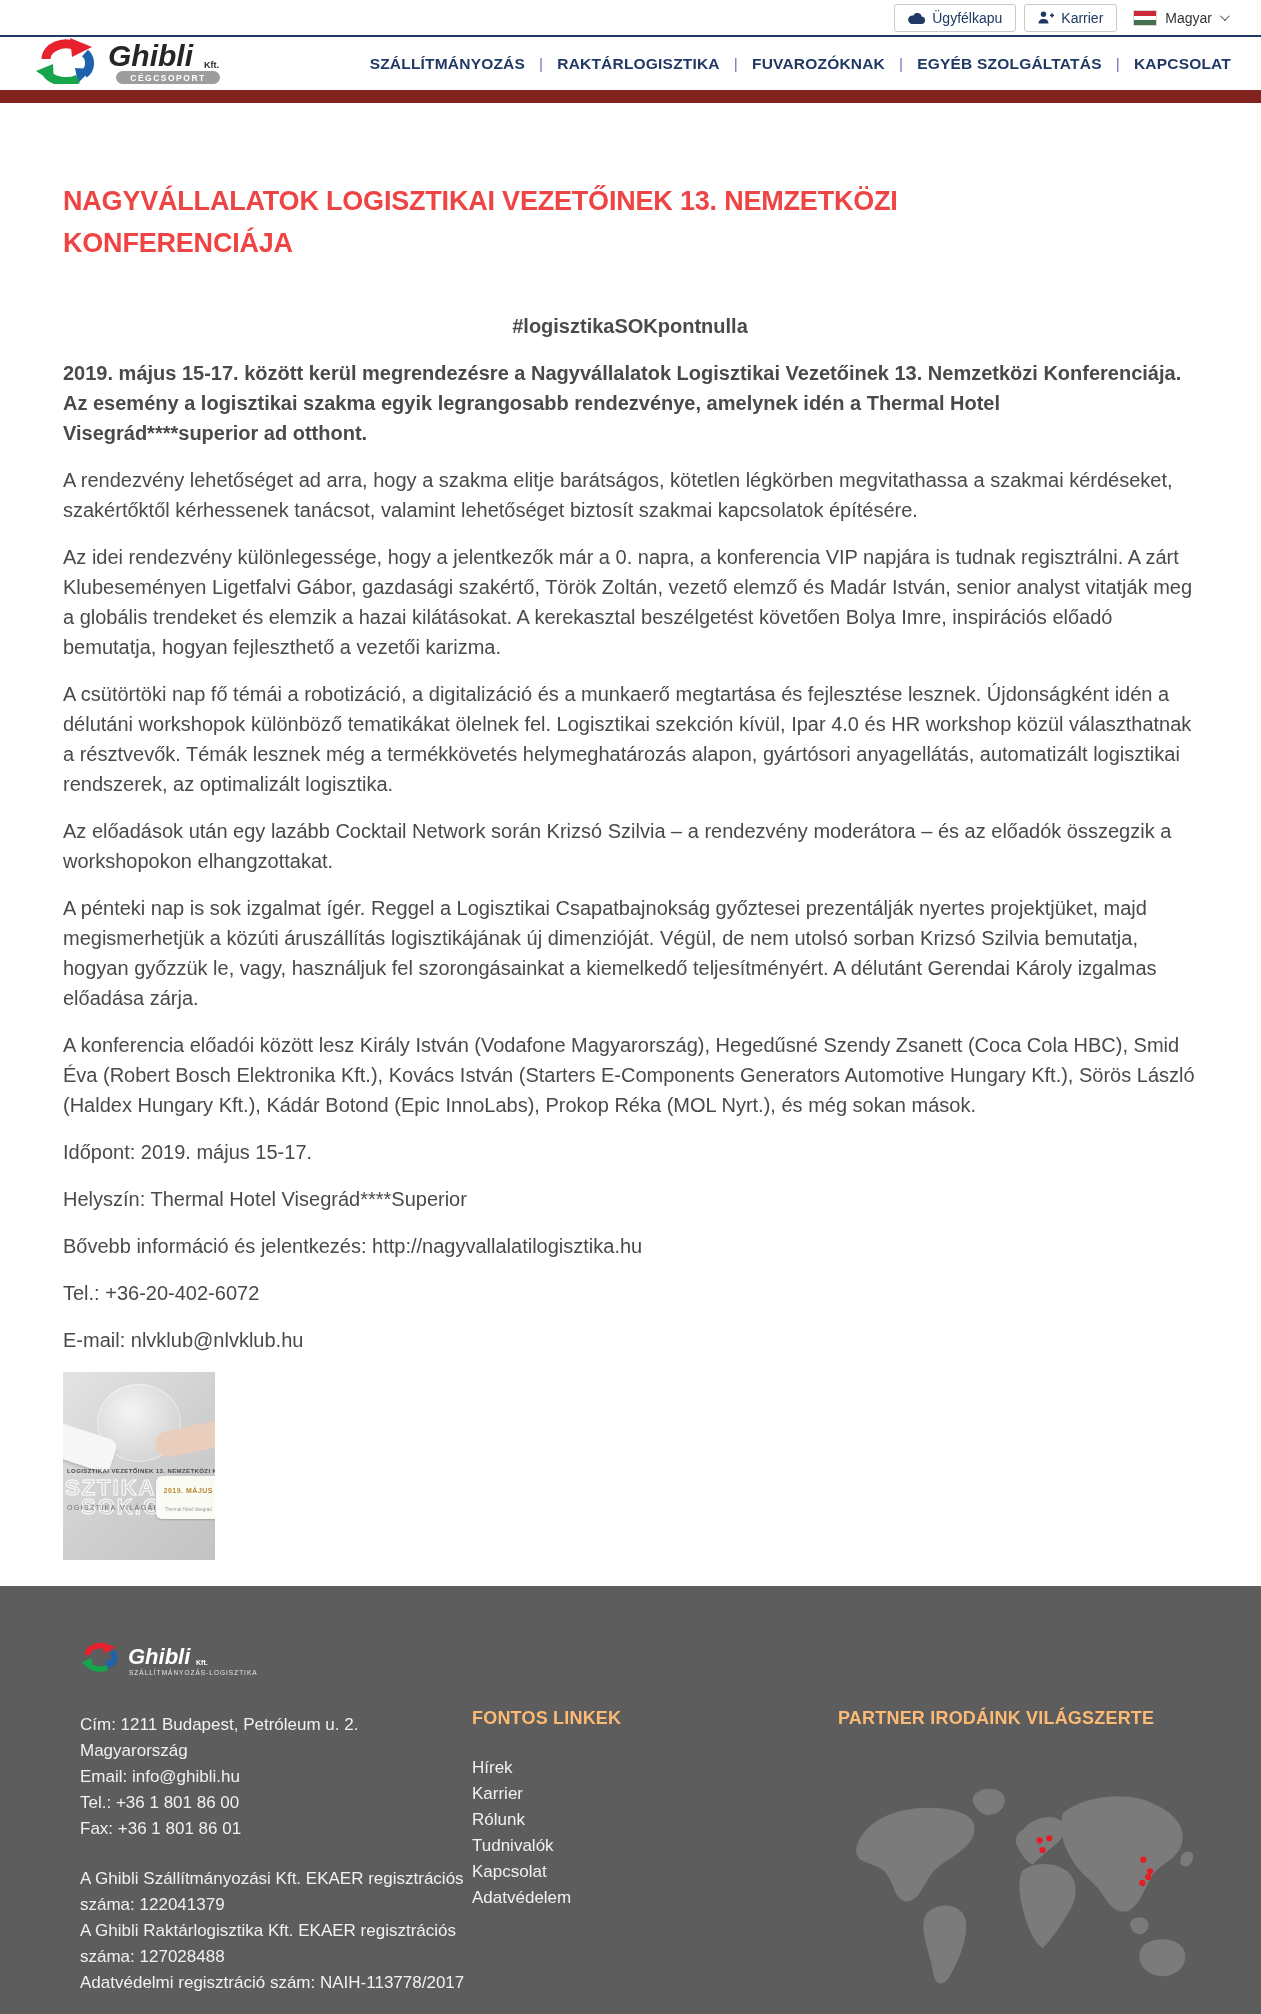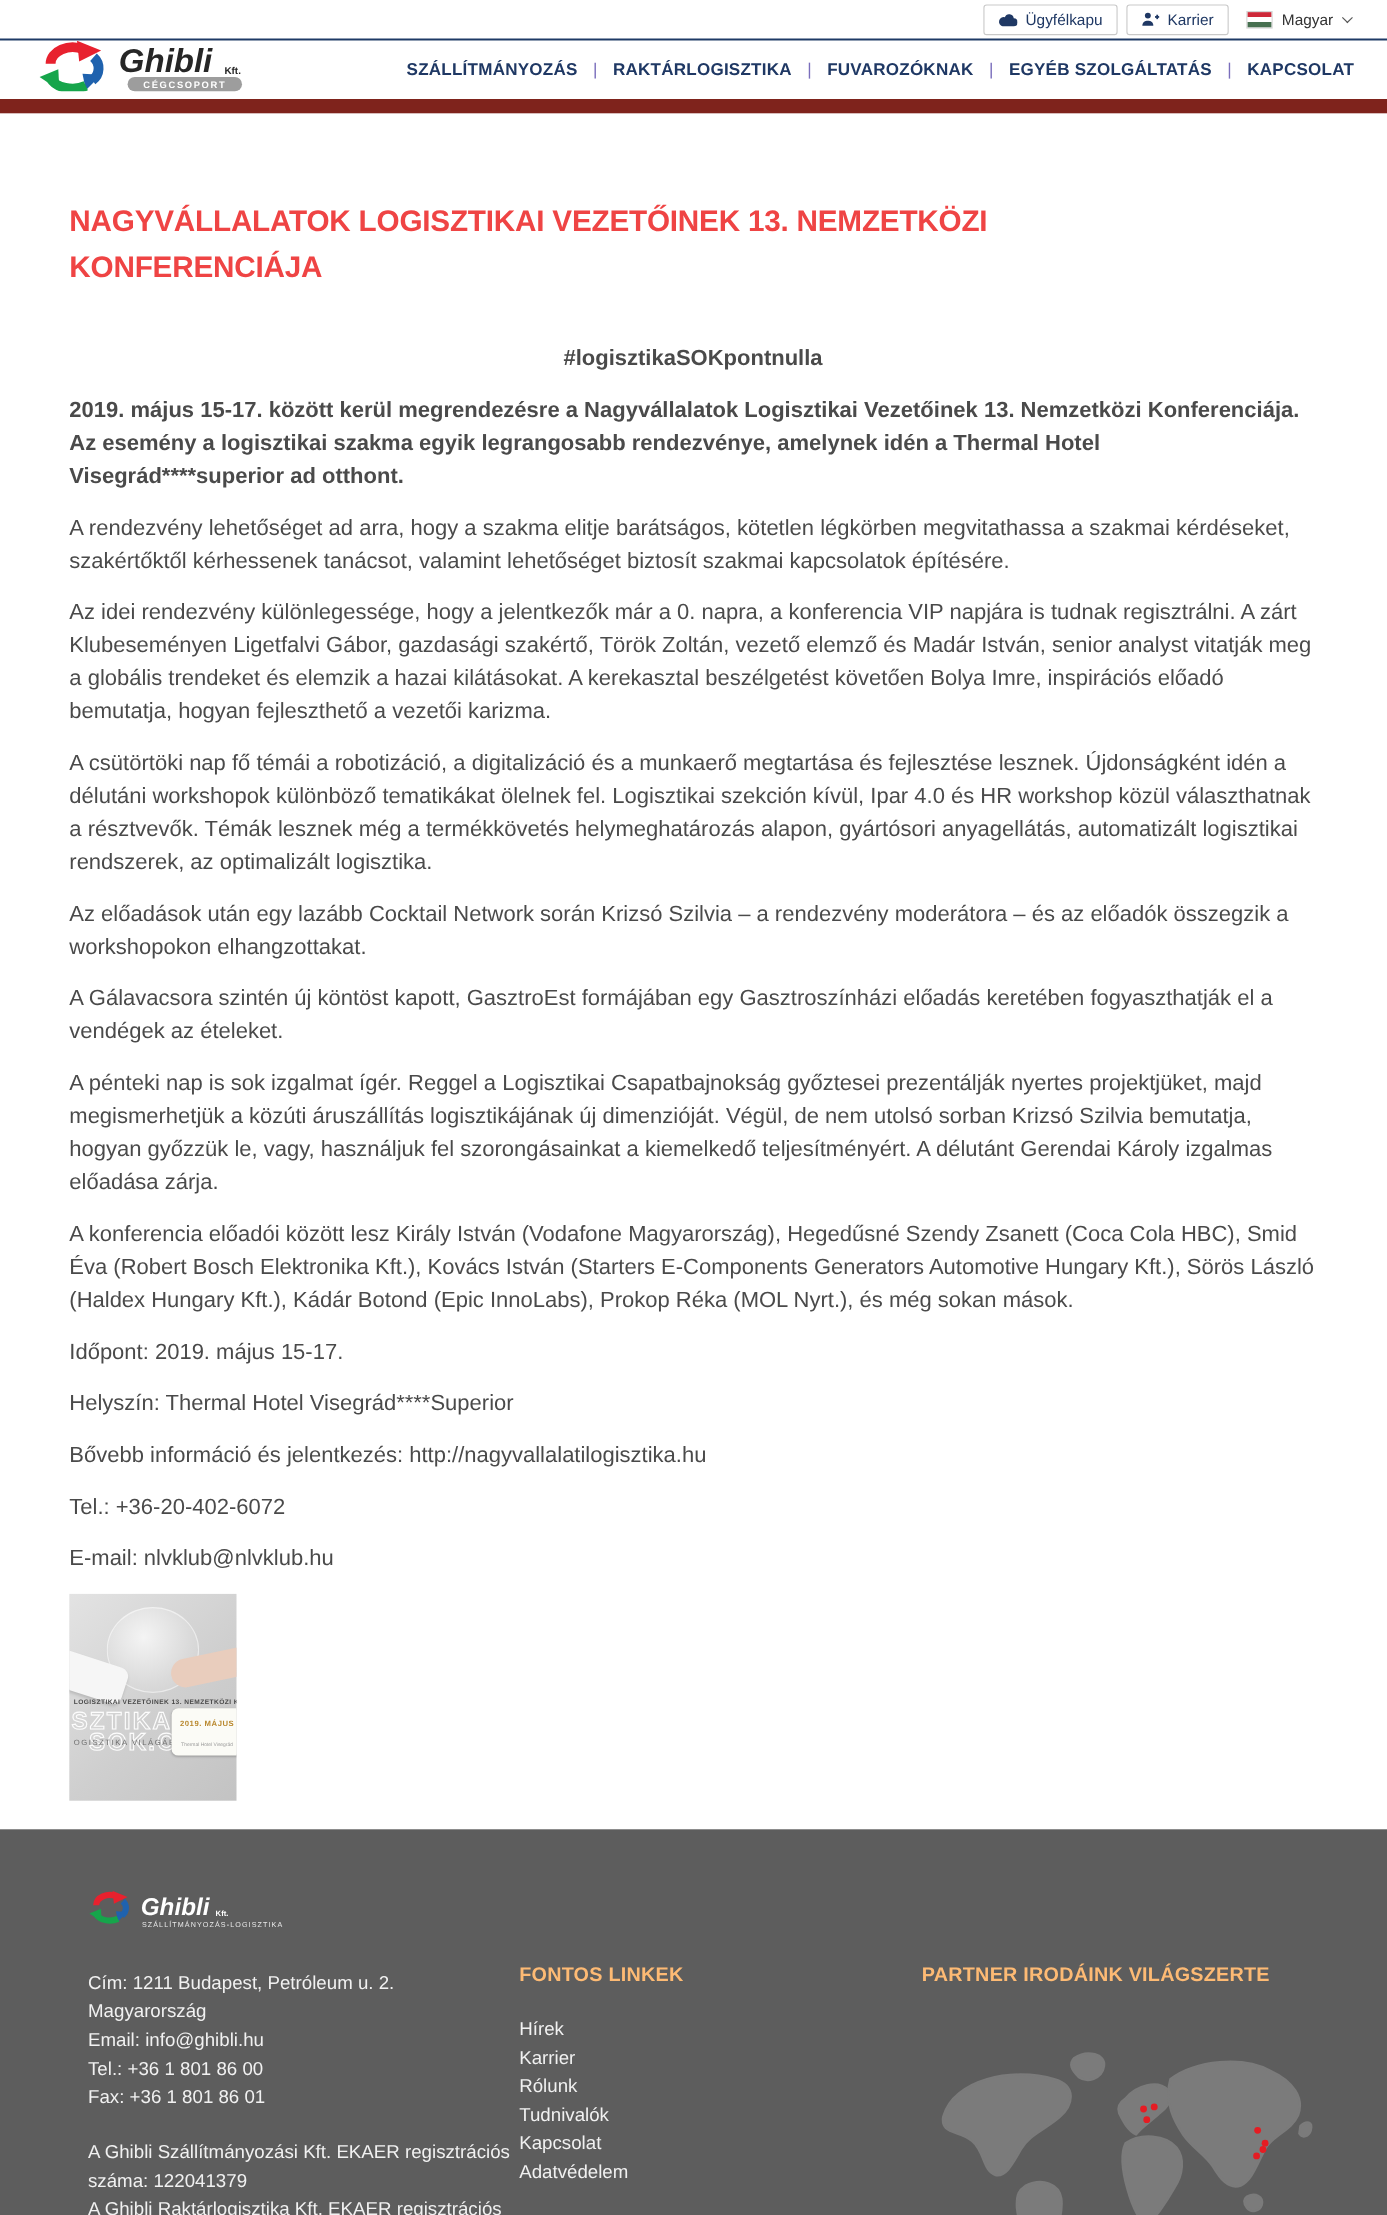--- a/index.html
+++ b/index.html
@@ -170,21 +170,20 @@
 
 <div class="main">
   <article class="article">
     <h1 class="page-title">NAGYVÁLLALATOK LOGISZTIKAI VEZETŐINEK 13. NEMZETKÖZI KONFERENCIÁJA</h1>
     <p class="hashtag">#logisztikaSOKpontnulla</p>
     <p class="lead">2019. május 15-17. között kerül megrendezésre a Nagyvállalatok Logisztikai Vezetőinek 13. Nemzetközi Konferenciája. Az esemény a logisztikai szakma egyik legrangosabb rendezvénye, amelynek idén a Thermal Hotel Visegrád****superior ad otthont.</p>
     <p>A rendezvény lehetőséget ad arra, hogy a szakma elitje barátságos, kötetlen légkörben megvitathassa a szakmai kérdéseket, szakértőktől kérhessenek tanácsot, valamint lehetőséget biztosít szakmai kapcsolatok építésére.</p>
     <p>Az idei rendezvény különlegessége, hogy a jelentkezők már a 0. napra, a konferencia VIP napjára is tudnak regisztrálni. A zárt Klubeseményen Ligetfalvi Gábor, gazdasági szakértő, Török Zoltán, vezető elemző és Madár István, senior analyst vitatják meg a globális trendeket és elemzik a hazai kilátásokat. A kerekasztal beszélgetést követően Bolya Imre, inspirációs előadó bemutatja, hogyan fejleszthető a vezetői karizma.</p>
     <p>A csütörtöki nap fő témái a robotizáció, a digitalizáció és a munkaerő megtartása és fejlesztése lesznek. Újdonságként idén a délutáni workshopok különböző tematikákat ölelnek fel. Logisztikai szekción kívül, Ipar 4.0 és HR workshop közül választhatnak a résztvevők.  Témák lesznek még a termékkövetés helymeghatározás alapon, gyártósori anyagellátás, automatizált logisztikai rendszerek, az optimalizált logisztika.</p>
     <p>Az előadások után egy lazább Cocktail Network során Krizsó Szilvia – a rendezvény moderátora – és az előadók összegzik a workshopokon elhangzottakat.</p>
-    <p>A Gálavacsora szintén új köntöst kapott, GasztroEst formájában egy Gasztroszínházi előadás keretében fogyaszthatják el a vendégek az ételeket.</p>
     <p>A pénteki nap is sok izgalmat ígér. Reggel a Logisztikai Csapatbajnokság győztesei prezentálják nyertes projektjüket, majd megismerhetjük a közúti áruszállítás logisztikájának új dimenzióját. Végül, de nem utolsó sorban Krizsó Szilvia bemutatja, hogyan győzzük le, vagy, használjuk fel szorongásainkat a kiemelkedő teljesítményért. A délutánt Gerendai Károly izgalmas előadása zárja.</p>
     <p>A konferencia előadói között lesz Király István (Vodafone Magyarország), Hegedűsné Szendy Zsanett (Coca Cola HBC), Smid Éva (Robert Bosch Elektronika Kft.), Kovács István (Starters E-Components Generators Automotive Hungary Kft.), Sörös László (Haldex Hungary Kft.), Kádár Botond (Epic InnoLabs), Prokop Réka (MOL Nyrt.), és még sokan mások.</p>
     <p class="detail">Időpont: 2019. május 15-17.</p>
     <p class="detail">Helyszín: Thermal Hotel Visegrád****Superior</p>
     <p class="detail">Bővebb információ és jelentkezés: http://nagyvallalatilogisztika.hu</p>
     <p class="detail">Tel.: +36-20-402-6072</p>
     <p class="detail">E-mail: nlvklub@nlvklub.hu</p>
 
     <a class="poster">
       <span class="globe"></span>

